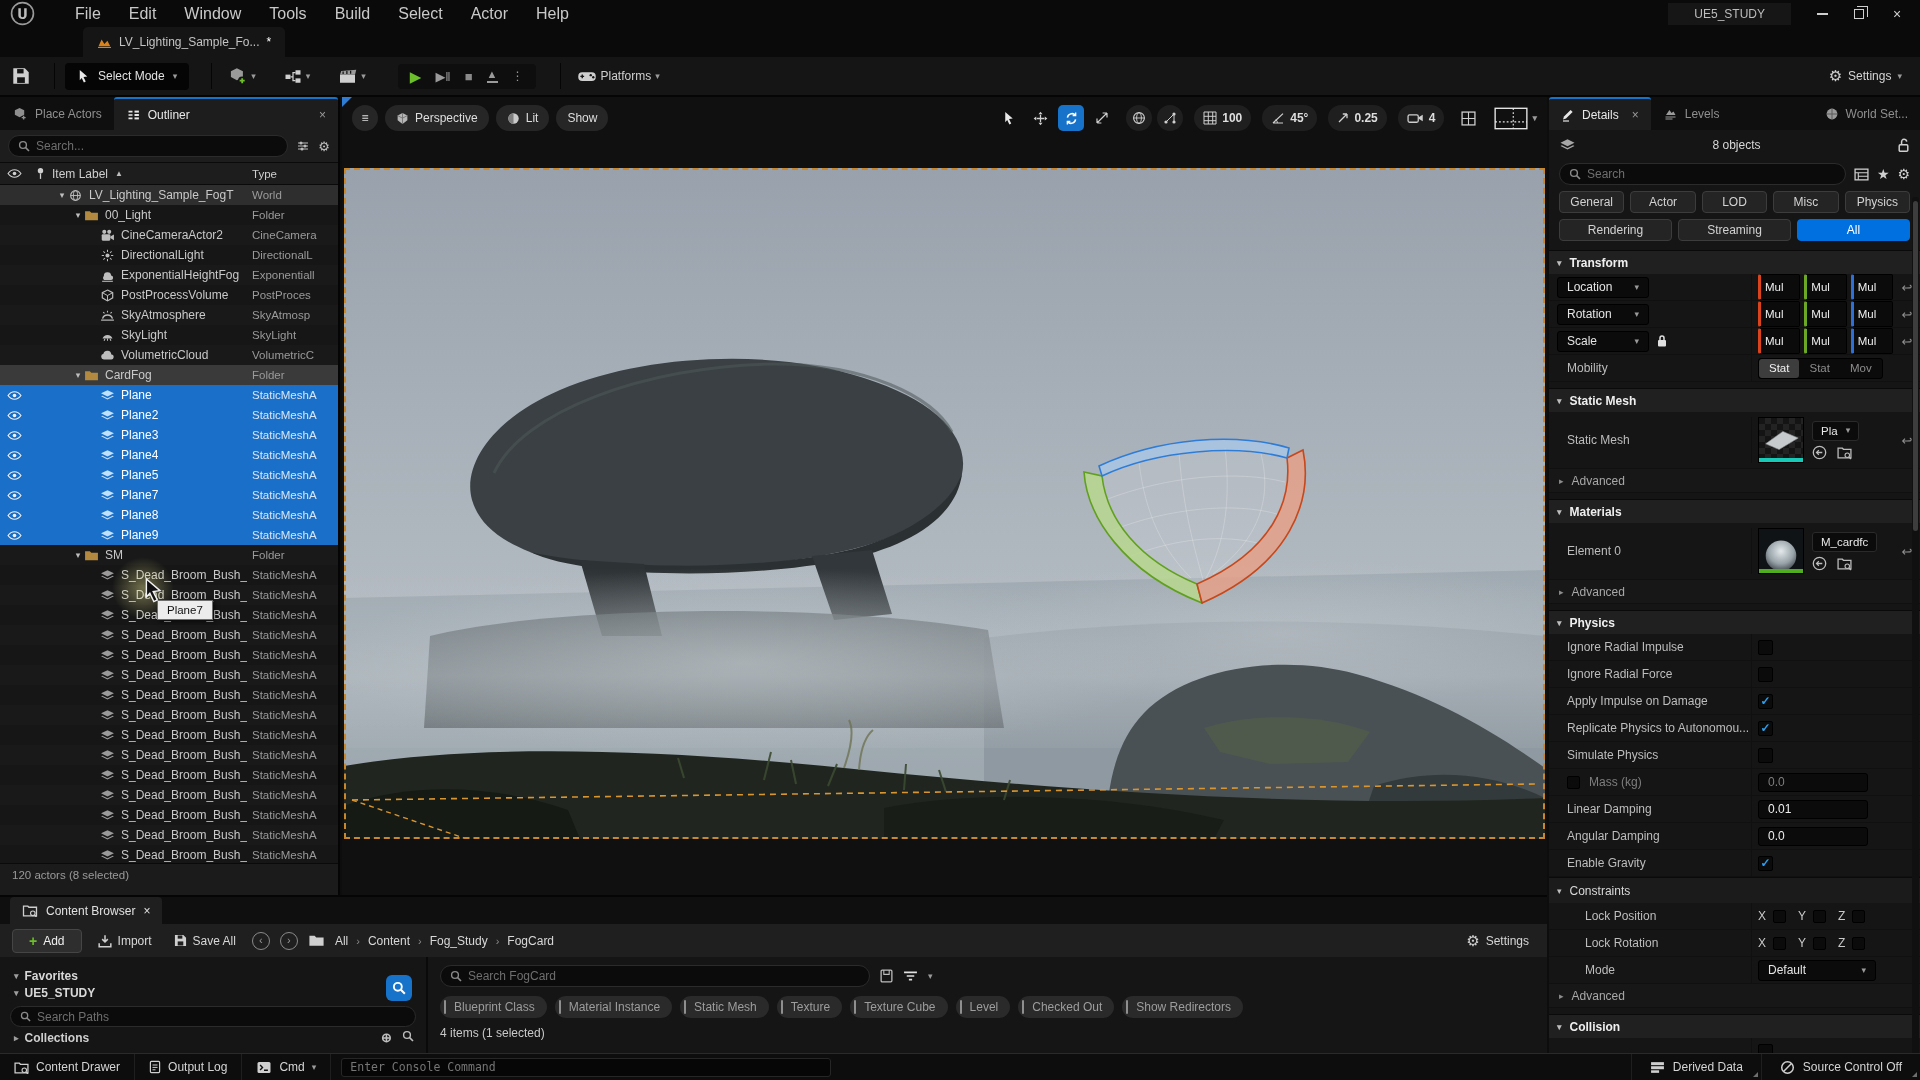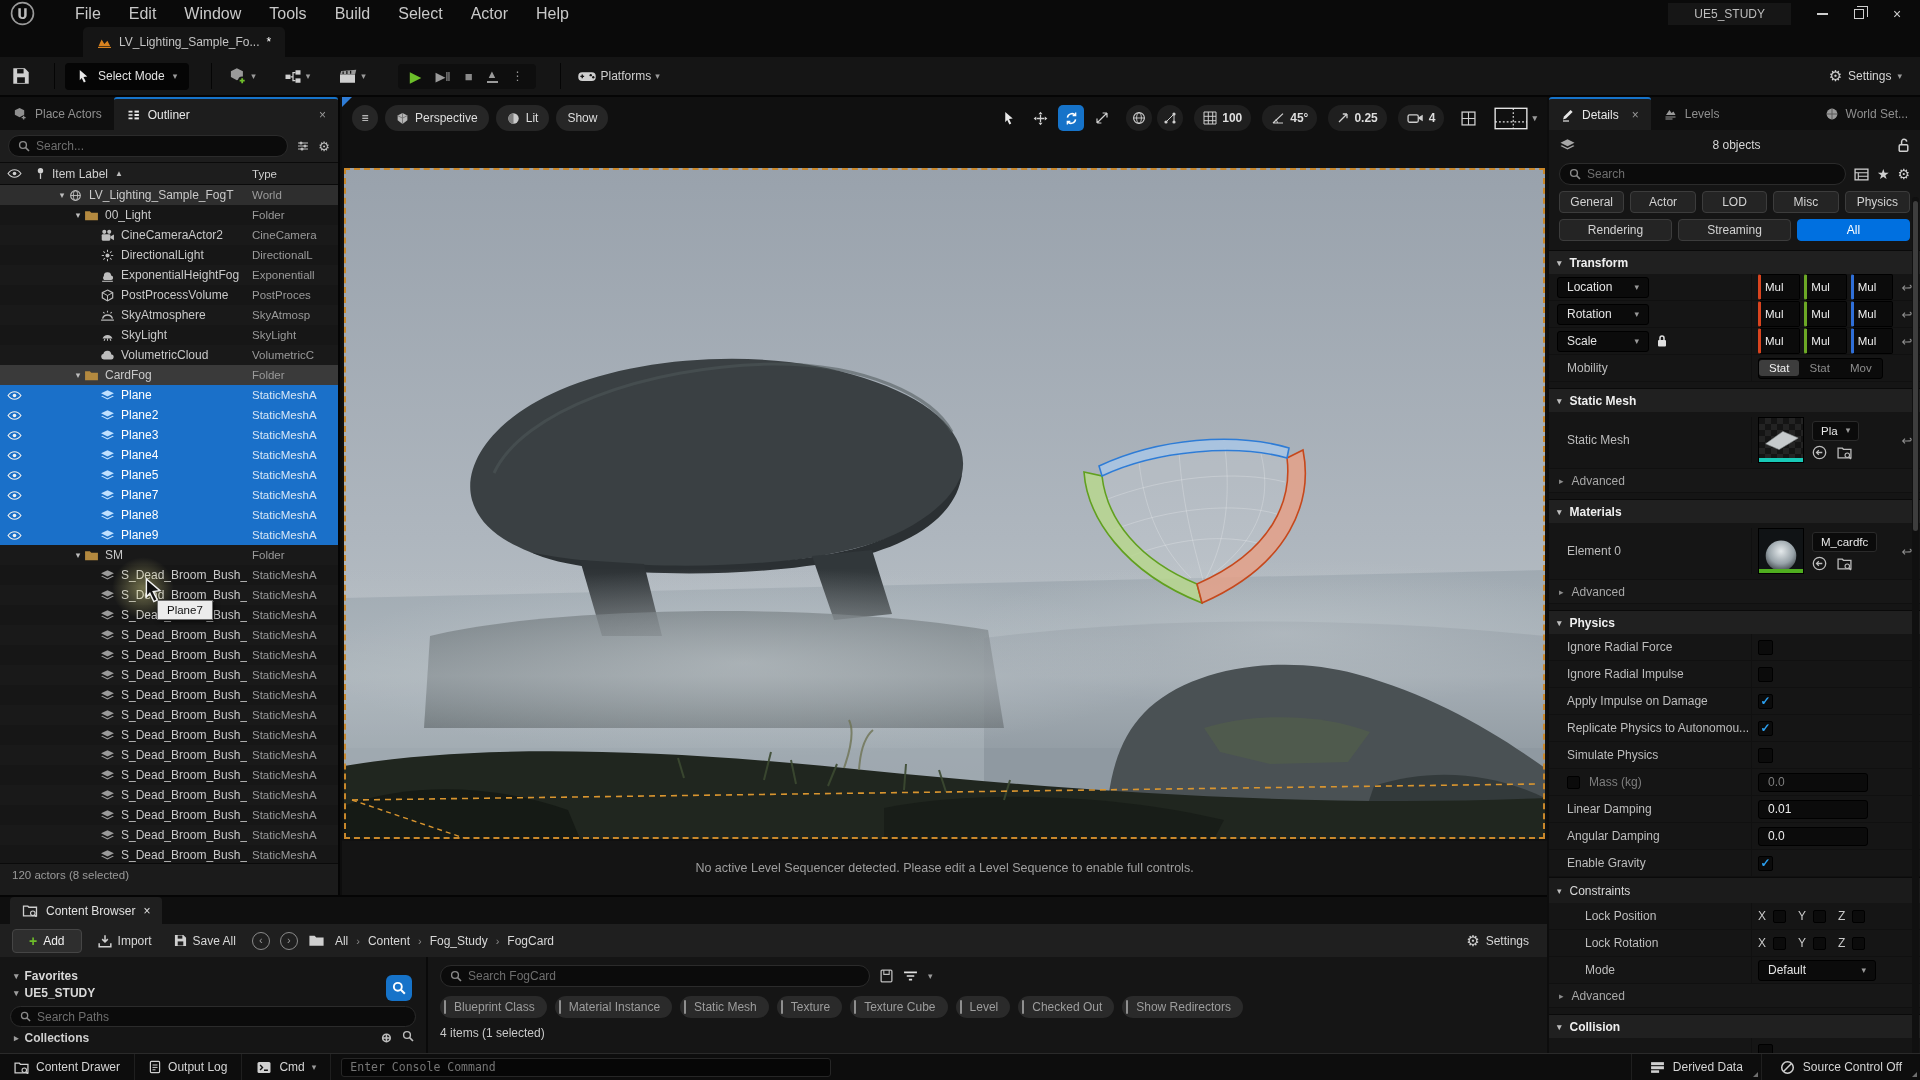--- a/index.html
+++ b/index.html
@@ -113,21 +113,21 @@
   .dis-cbx{display:none;width:13px;height:13px;background:#0b0b0b;border:1px solid #000;border-radius:2px;margin-right:2px;flex:0 0 auto;}
   .trow .plabel{padding-left:8px;}
   .tdrop{background:#0b0b0b;border:1px solid #000;border-radius:3px;height:21px;display:flex;align-items:center;gap:10px;padding:0 9px;color:#e4e4e4;min-width:92px;justify-content:space-between;}
   .lockic{width:12px;height:14px;color:#d5d5d5;display:none;}
   .trow.locked .lockic{display:inline-flex;}
   .axf{flex:1;background:#0b0b0b;border:1px solid #000;border-radius:2px;height:19px;display:flex;align-items:center;padding:12px 4px;color:#eee;font-size:11.5px;overflow:hidden;}
   .ax-x{border-left:3px solid #d9441f;}
   .ax-y{border-left:3px solid #6ca825;}
   .ax-z{border-left:3px solid #2f6fd8;}
   .undo{color:#8e8e8e;font-size:13px;margin-left:3px;flex:0 0 14px;text-align:center;}
-  #mobility-seg{background:#0b0b0b;border-radius:3px;display:flex;height:21px;overflow:hidden;border:1px solid #000;align-items:center;}
+  #mobility-seg{background:#0b0b0b;border-radius:3px;display:flex;height:21px;overflow:hidden;border:1px solid #000;}
   .seg{padding:2px 10px;color:#8d8d8d;font-size:11.5px;display:flex;align-items:center;}
   .seg.on{background:#3d3d3d;color:#f0f0f0;border-radius:3px;}
   .advrow{height:24px;display:flex;align-items:center;gap:8px;padding:0 10px;color:#a8a8a8;border-bottom:1px solid #101010;background:#171717;}
   .advrow .tri{font-size:9px;color:#8d8d8d;}
   .asset-row{display:flex;border-bottom:1px solid #101010;background:#151515;padding:5px 0;}
   .asset-row .plabel{border-right:1px solid #101010;}
   .aval{flex:1;display:flex;align-items:center;gap:8px;padding:0 6px;}
   .thumb{width:46px;height:46px;position:relative;background:repeating-conic-gradient(#232323 0% 25%,#141414 0% 50%) 0 0/12px 12px;border:1px solid #000;flex:0 0 auto;}
   .thumb svg{position:absolute;inset:0;width:100%;height:100%;}
   .thumb .ul{position:absolute;left:0;bottom:0;width:100%;height:4px;}
@@ -1354,23 +1354,20 @@
           <path d="M602,624 l-7,-22"></path>
           <path d="M340,610 l-6,-20"></path>
           <path d="M660,632 l6,-20"></path>
       </g>
       <path d="M500,600 q12,-34 5,-48 M515,602 q2,-30 14,-40" stroke="#6e7354" stroke-width="2" fill="none" opacity=".8"></path>
 
       <path d="M8,632 L1192,616" stroke="#d9952f" stroke-width="1.6" stroke-dasharray="6 5" fill="none"></path>
       <path d="M8,632 L120,670" stroke="#d9952f" stroke-width="1.4" stroke-dasharray="5 4" fill="none"></path>
     </svg>
     <div id="vp-border"></div>
-    <div id="seq-strip">
-      <span>No active Level Sequencer detected. Please edit a Level Sequence to enable full controls.</span>
-    </div>
   </div>
 
   <div id="details">
     <div class="paneltabs">
       <div class="ptab active">
         <span class="ic" style="width:14px;height:14px;">
           <svg viewBox="0 0 14 14">
               <path d="M2 11.6l1-3 6.6-6.6 2 2L5 10.6z" fill="#e8e8e8"></path>
               <path d="M2 13h6" stroke="#e8e8e8" stroke-width="1.2"></path>
             </svg>
@@ -1618,34 +1615,34 @@
 
     <div class="sect">
       <div class="sect-h">
         <span class="tri">▾</span>
         <span>Physics</span>
       </div>
       <div id="physics-rows">
   <div class="prow">
     <span class="plabel">
 
-      <span class="ptext">Ignore Radial Force</span>
+      <span class="ptext">Ignore Radial Impulse</span>
     </span>
     <span class="pval">
       <span class="cbx">
                 <span class="ck"></span>
               </span>
 
     </span>
   </div>
 
   <div class="prow">
     <span class="plabel">
 
-      <span class="ptext">Ignore Radial Impulse</span>
+      <span class="ptext">Ignore Radial Force</span>
     </span>
     <span class="pval">
       <span class="cbx">
                 <span class="ck"></span>
               </span>
 
     </span>
   </div>
 
   <div class="prow">

